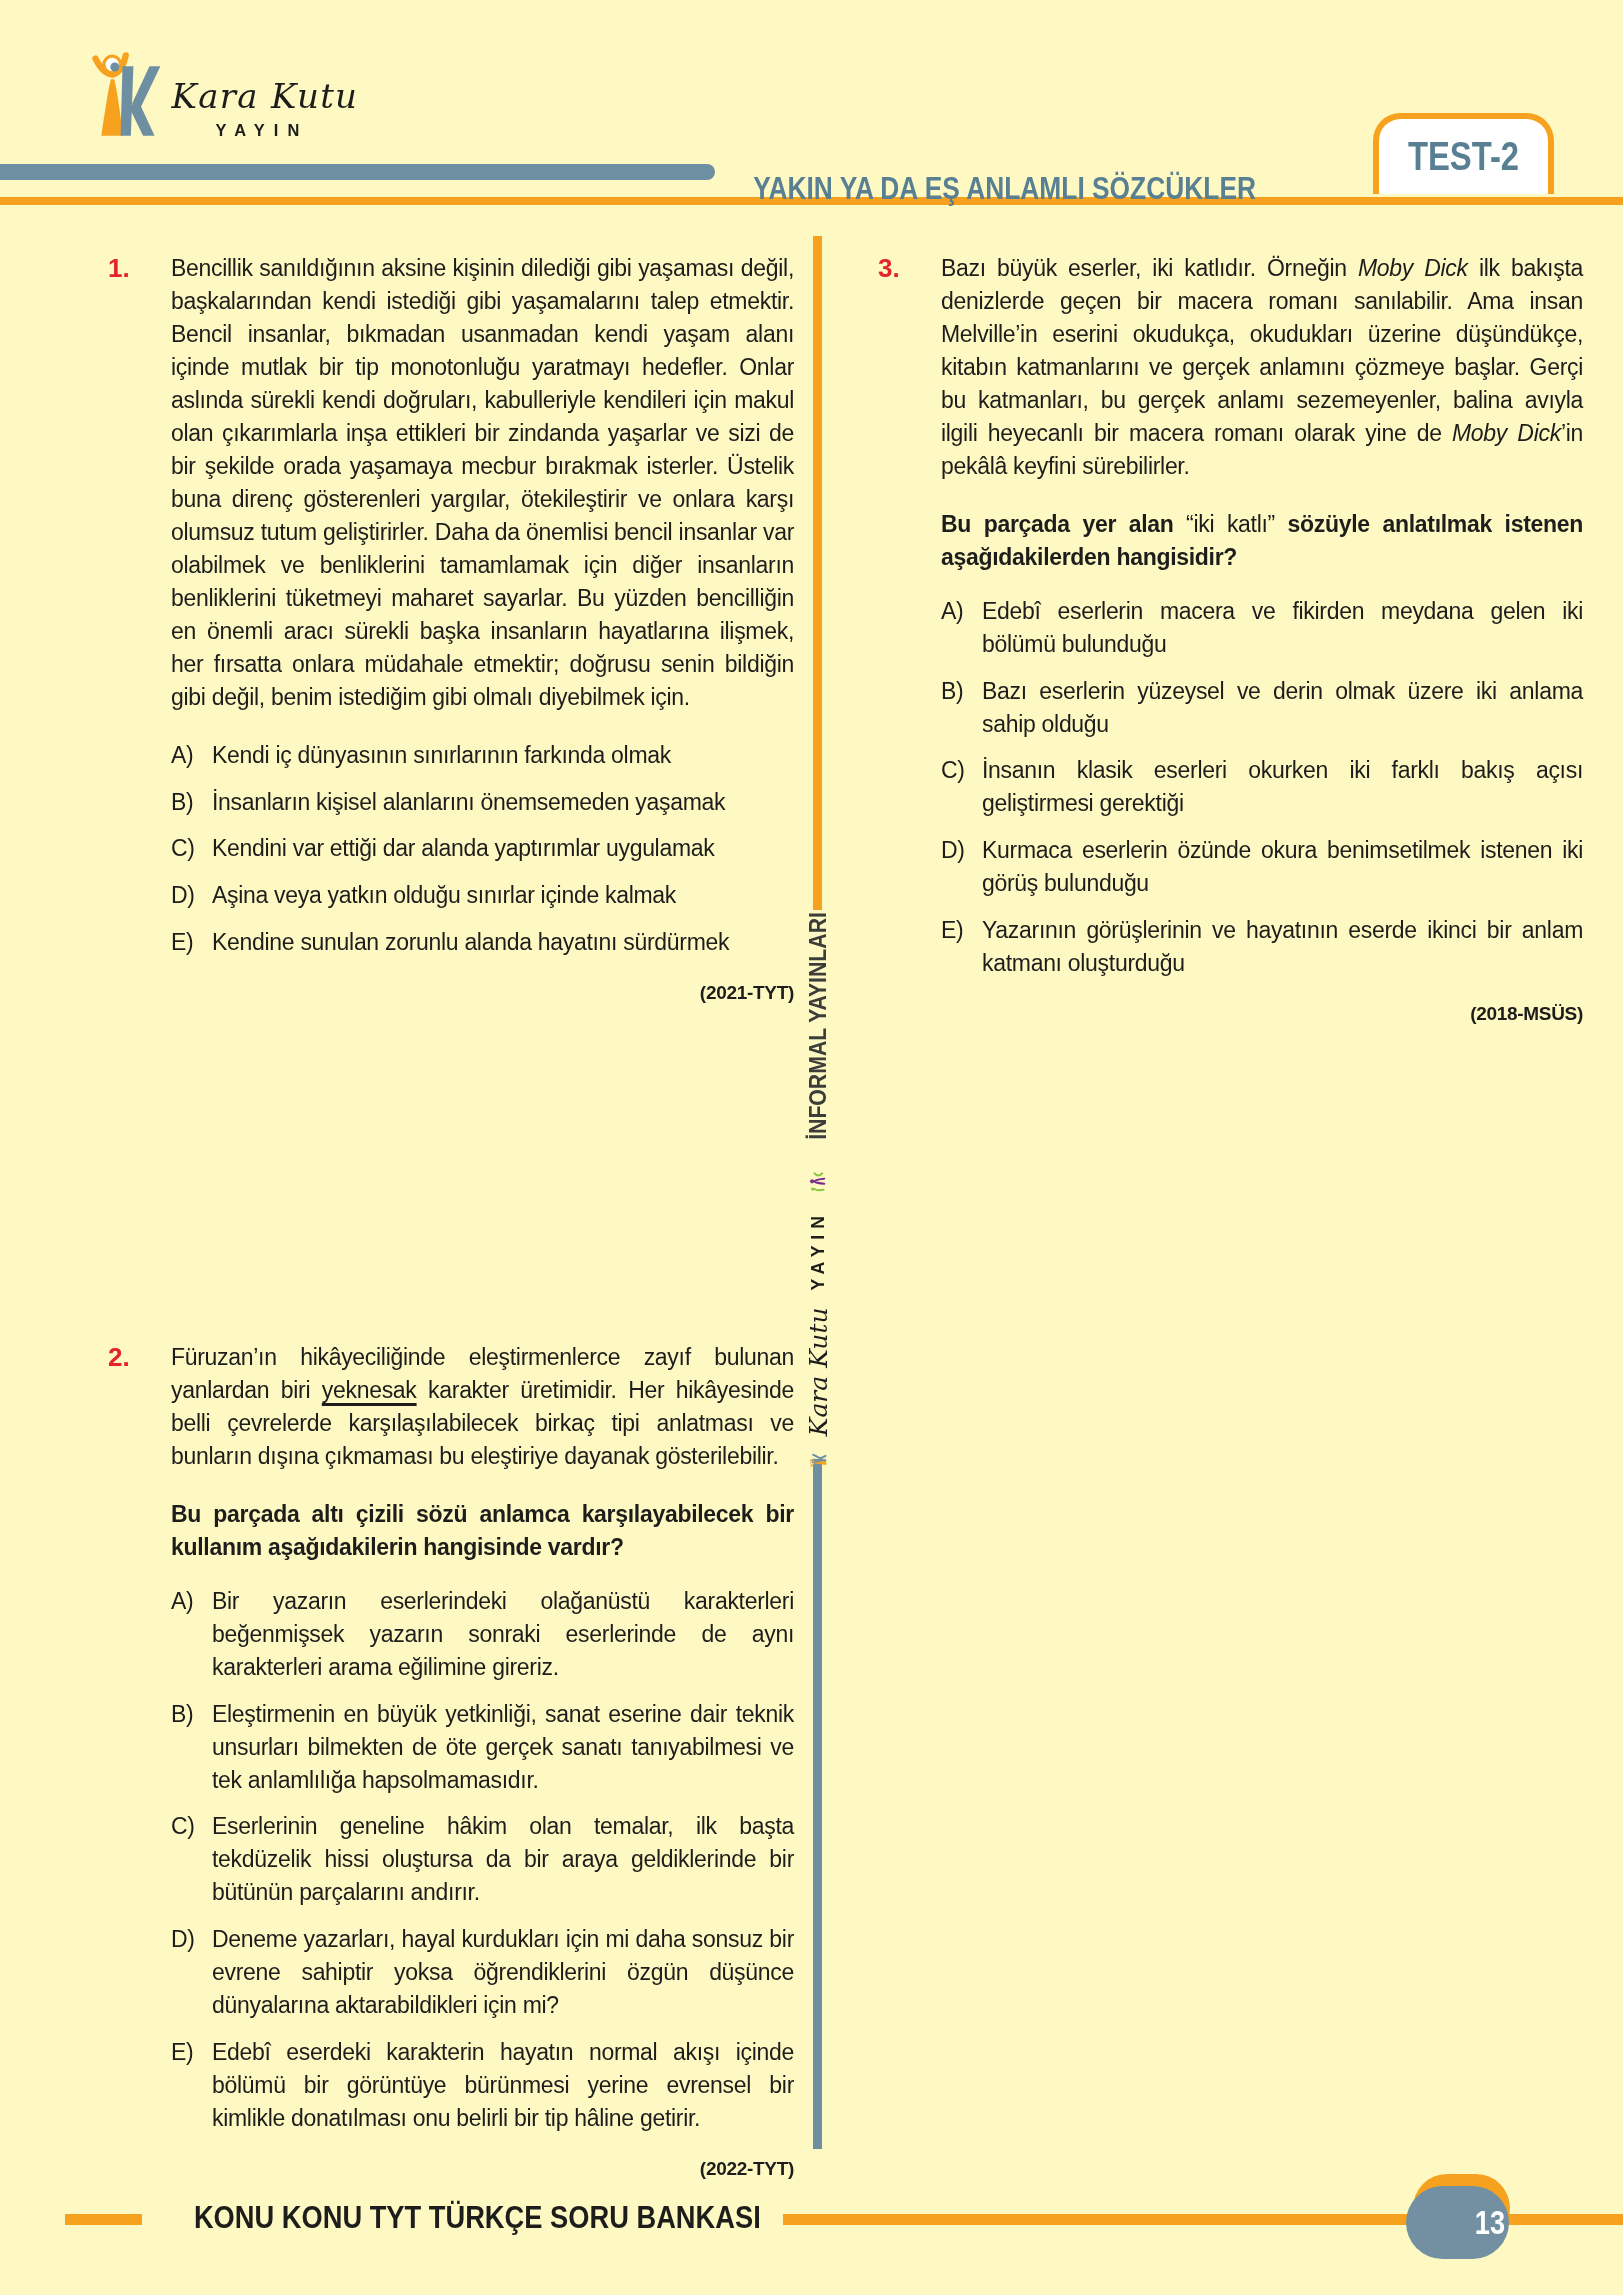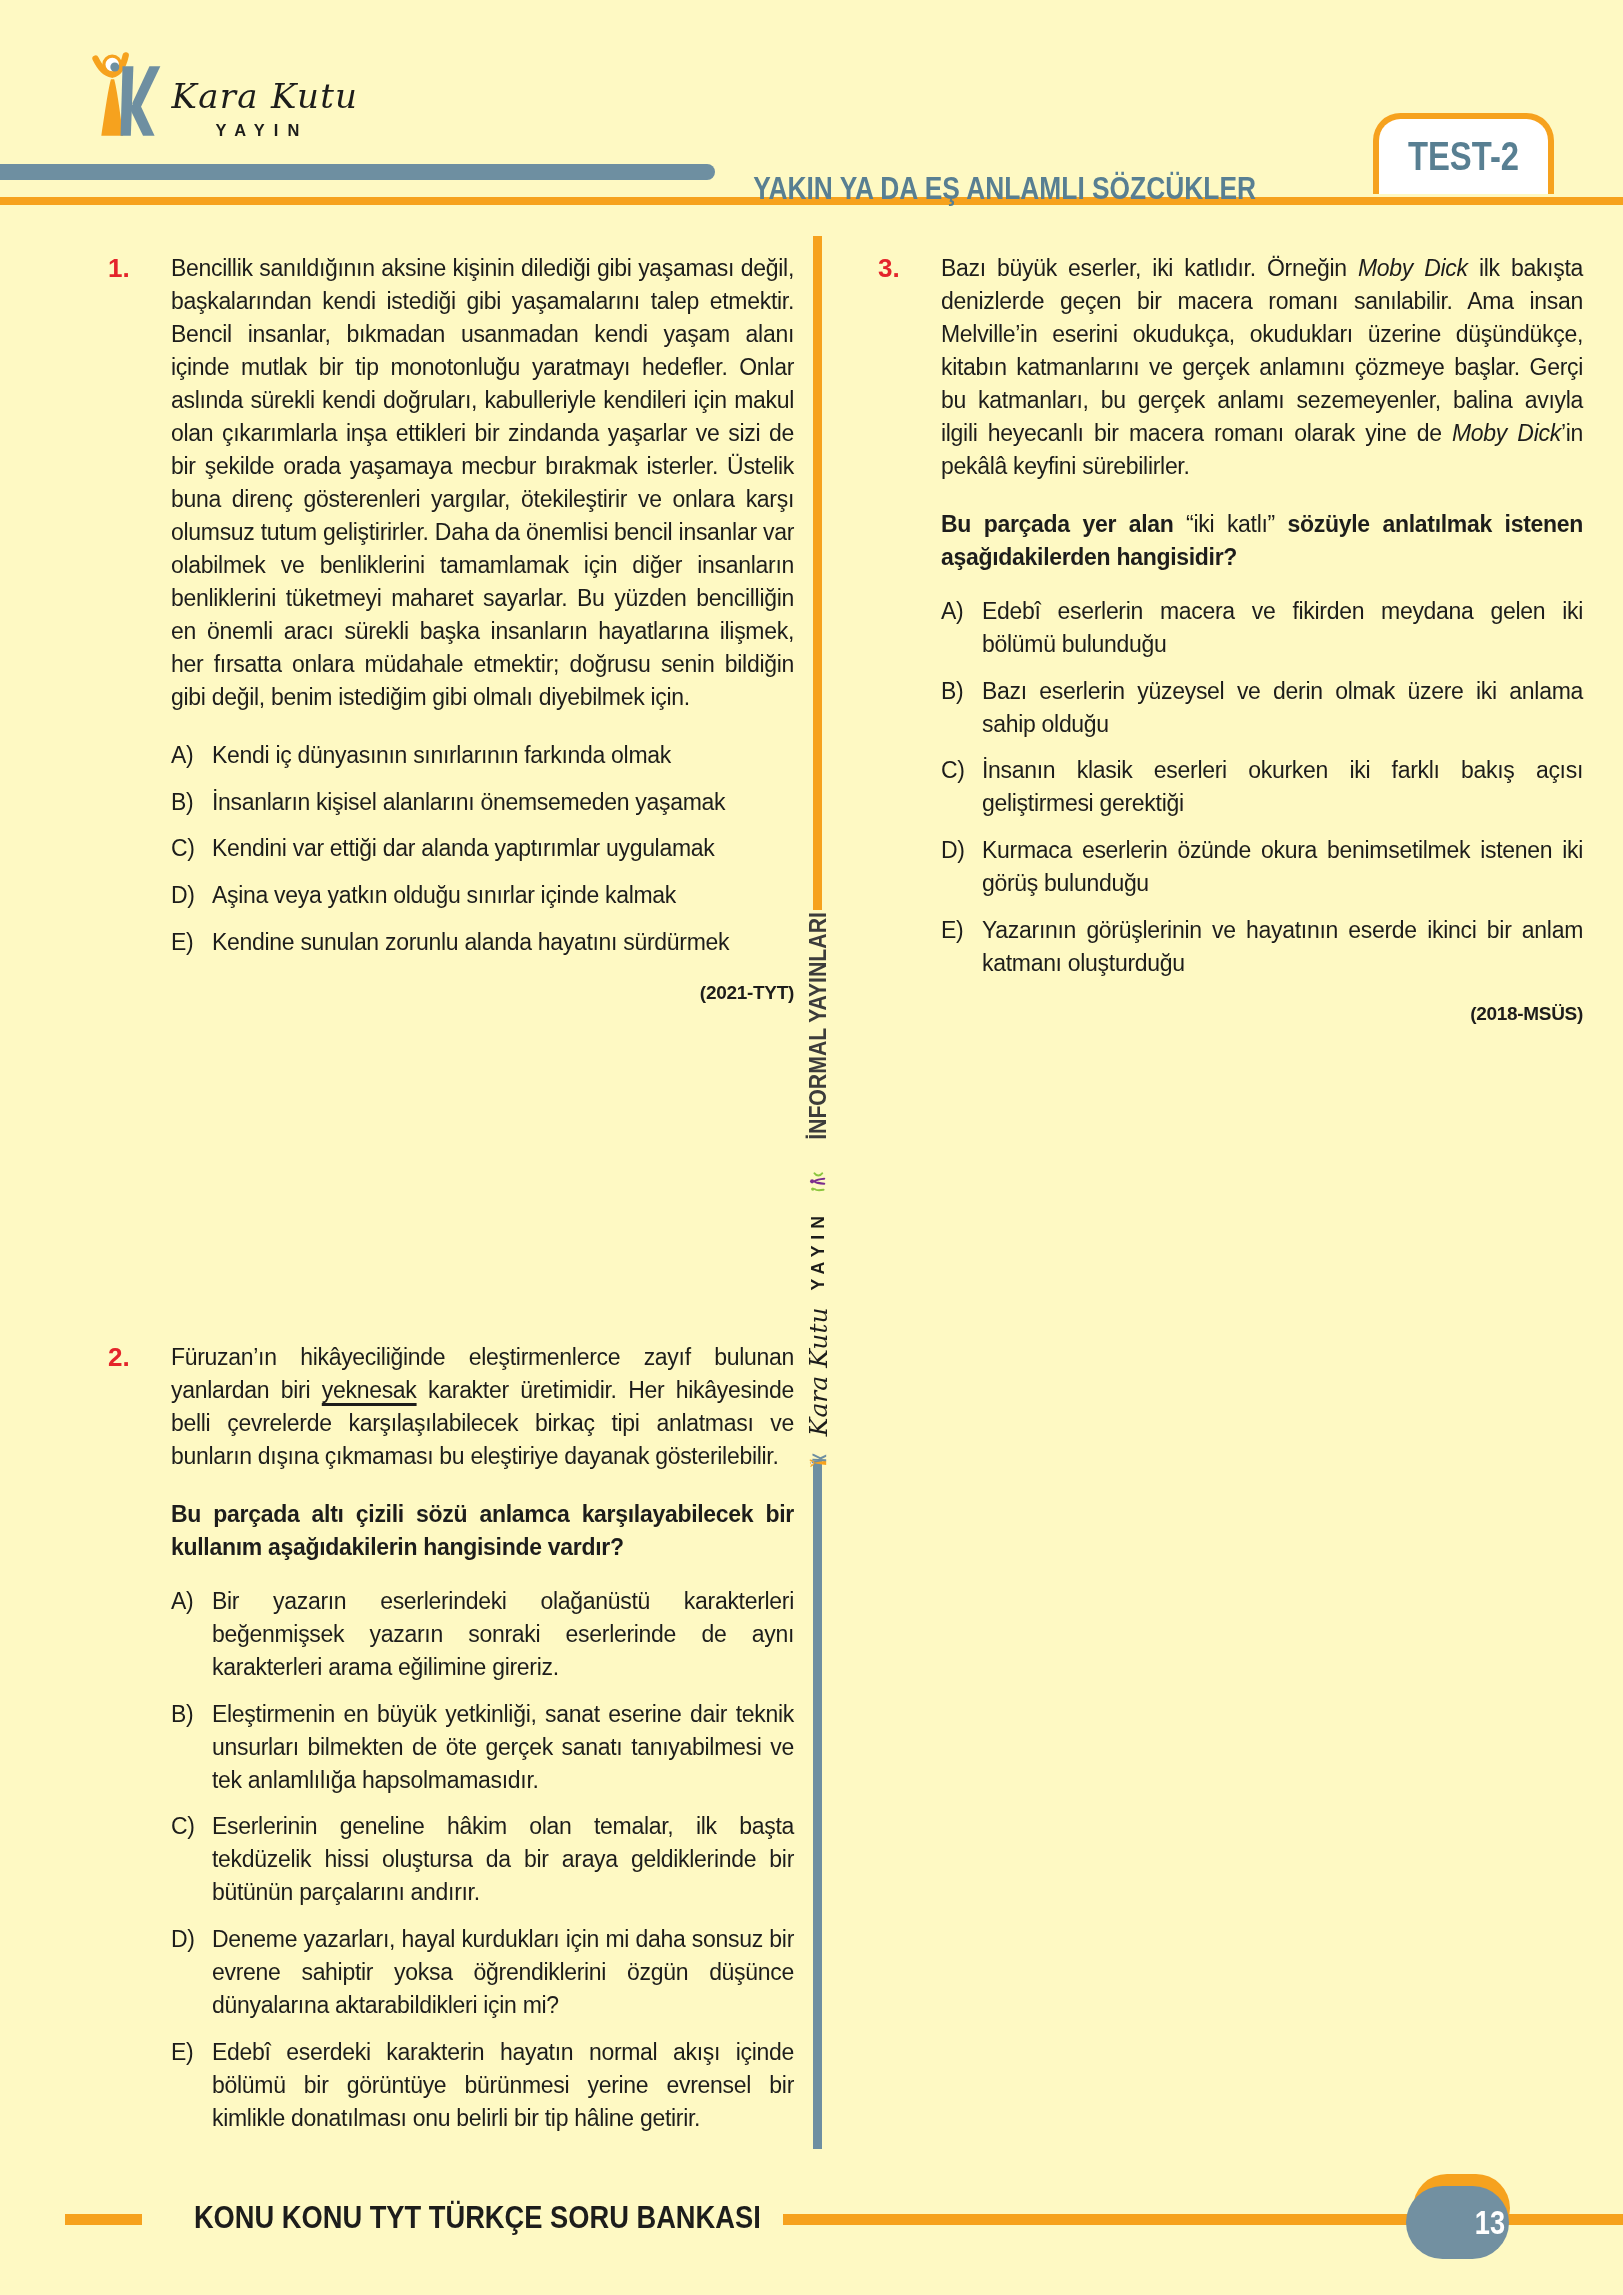--- a/index.html
+++ b/index.html
@@ -149,20 +149,21 @@
           </div>
         <div class="opt">
             <span class="letter">D)</span>
             <span class="otext">Deneme yazarları, hayal kurdukları için mi daha sonsuz bir evrene sahiptir yoksa öğrendiklerini özgün düşünce dünyalarına aktarabildikleri için mi?</span>
           </div>
         <div class="opt">
             <span class="letter">E)</span>
             <span class="otext">Edebî eserdeki karakterin hayatın normal akışı içinde bölümü bir görüntüye bürünmesi yerine evrensel bir kimlikle donatılması onu belirli bir tip hâline getirir.</span>
           </div>
       </div>
+      <div class="source">(2022-TYT)</div>
     </div>
   </div>
 
   <div class="question" id="q3">
     <div class="qnum">3.</div>
     <div class="qbody">
       <p class="qpara"><span>Bazı büyük eserler, iki katlıdır. Örneğin </span><span class="i">Moby Dick</span><span> ilk bakışta denizlerde geçen bir macera romanı sanılabilir. Ama insan Melville’in eserini okudukça, okudukları üzerine düşündükçe, kitabın katmanlarını ve gerçek anlamını çözmeye başlar. Gerçi bu katmanları, bu gerçek anlamı sezemeyenler, balina avıyla ilgili heyecanlı bir macera romanı olarak yine de </span><span class="i">Moby Dick</span><span>’in pekâlâ keyfini sürebilirler.</span></p>
       <p class="qstem"><span>Bu parçada yer alan </span><span class="n">“iki katlı” </span><span>sözüyle anlatılmak istenen aşağıdakilerden hangisidir?</span></p>
       <div class="opts">
         <div class="opt">

